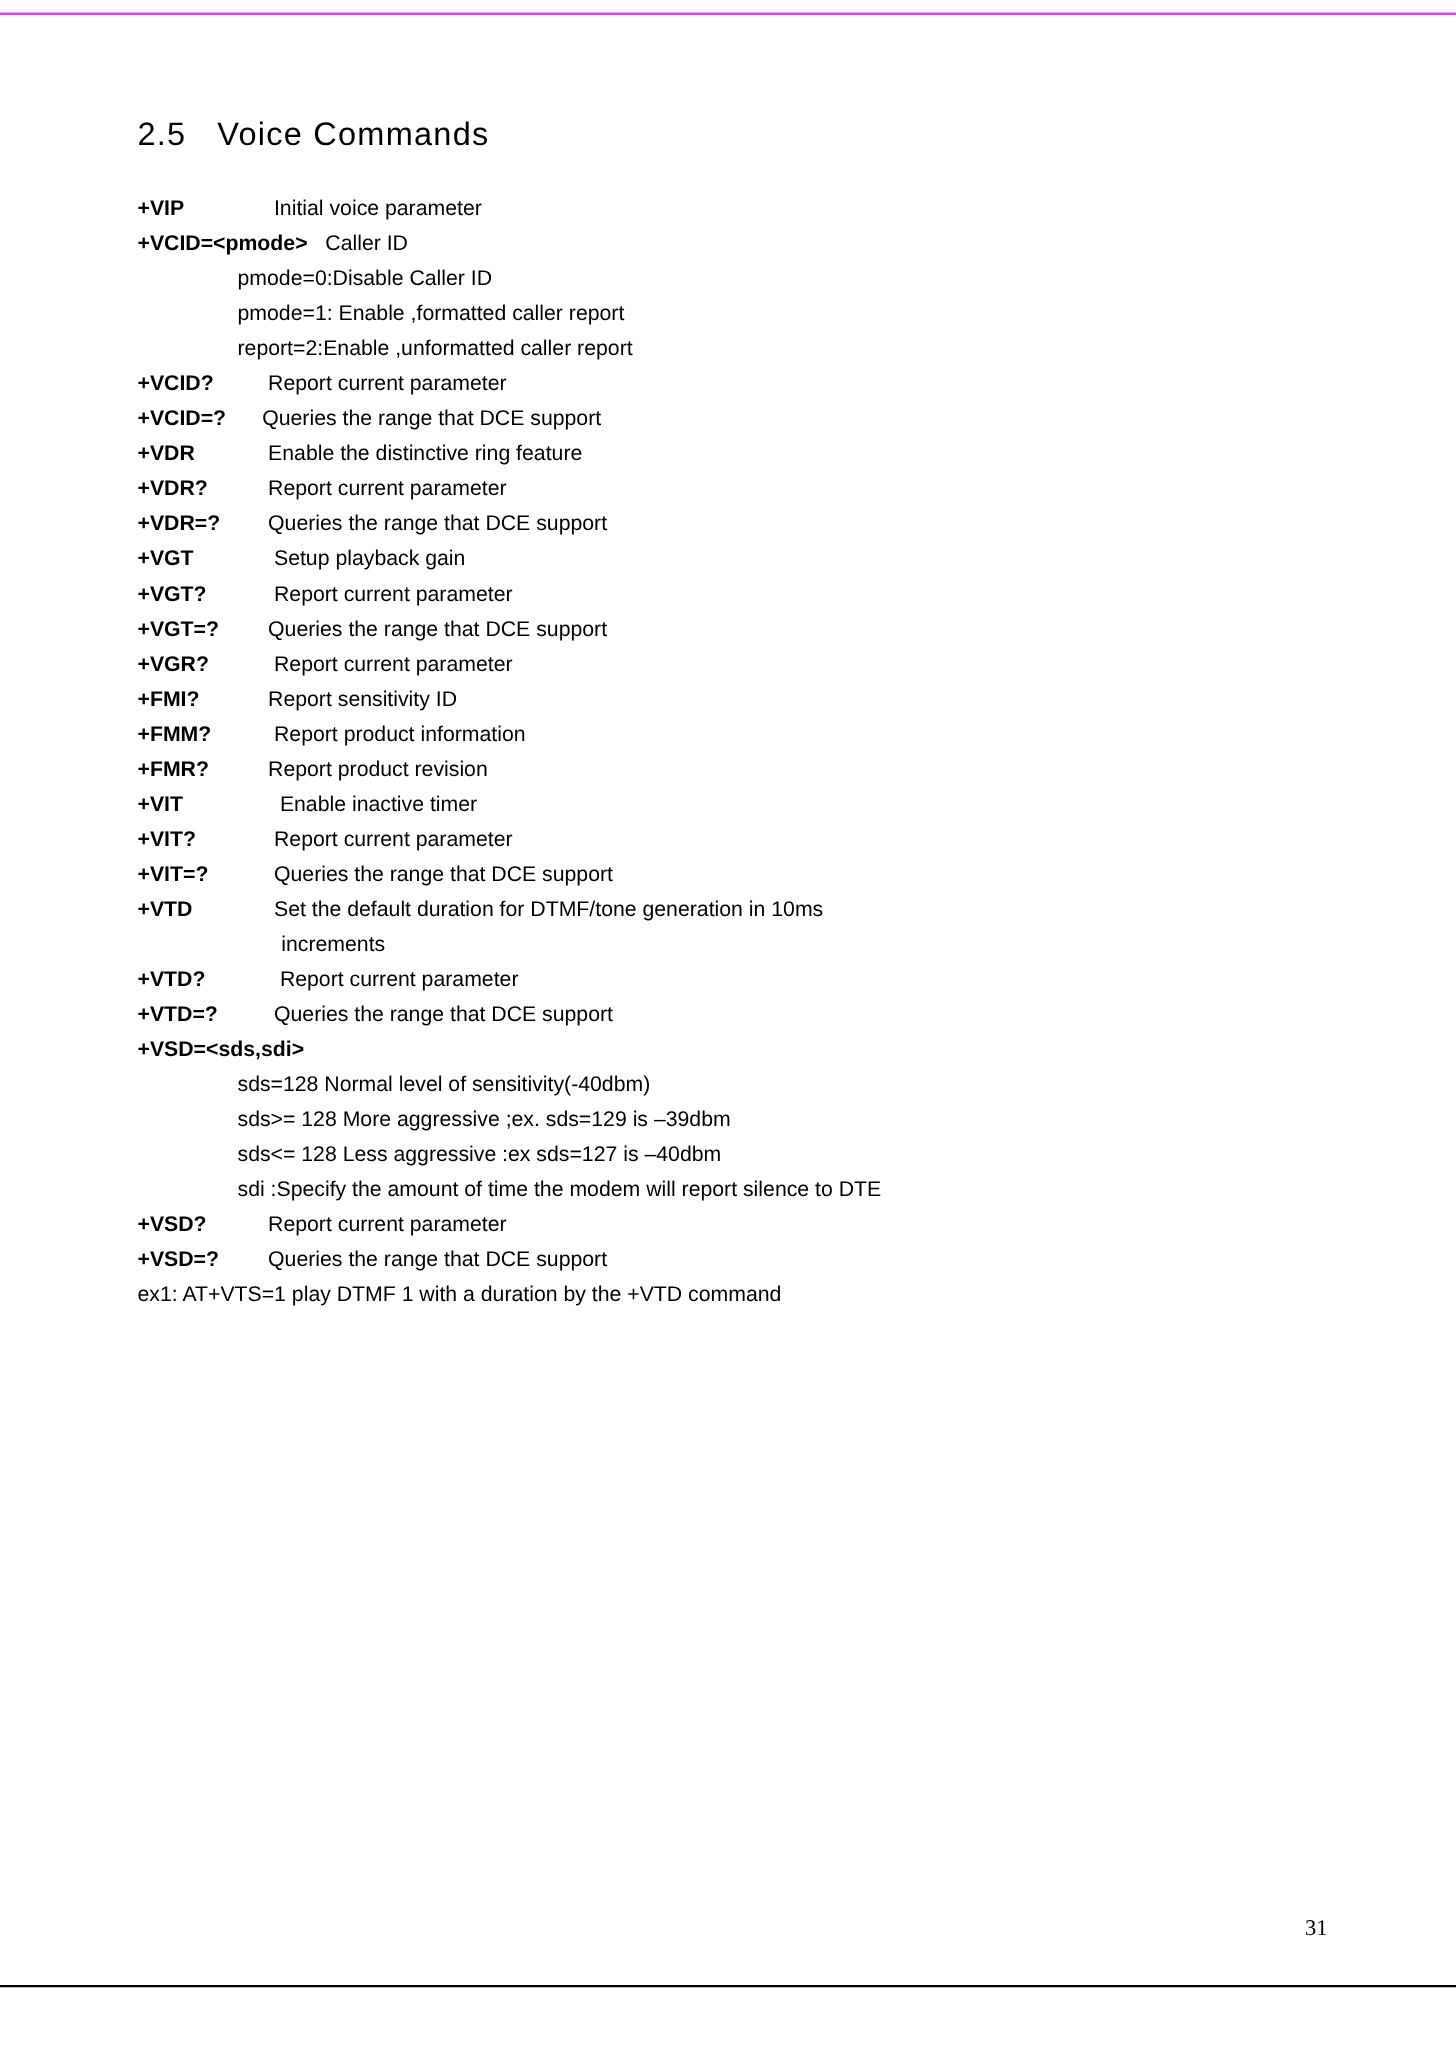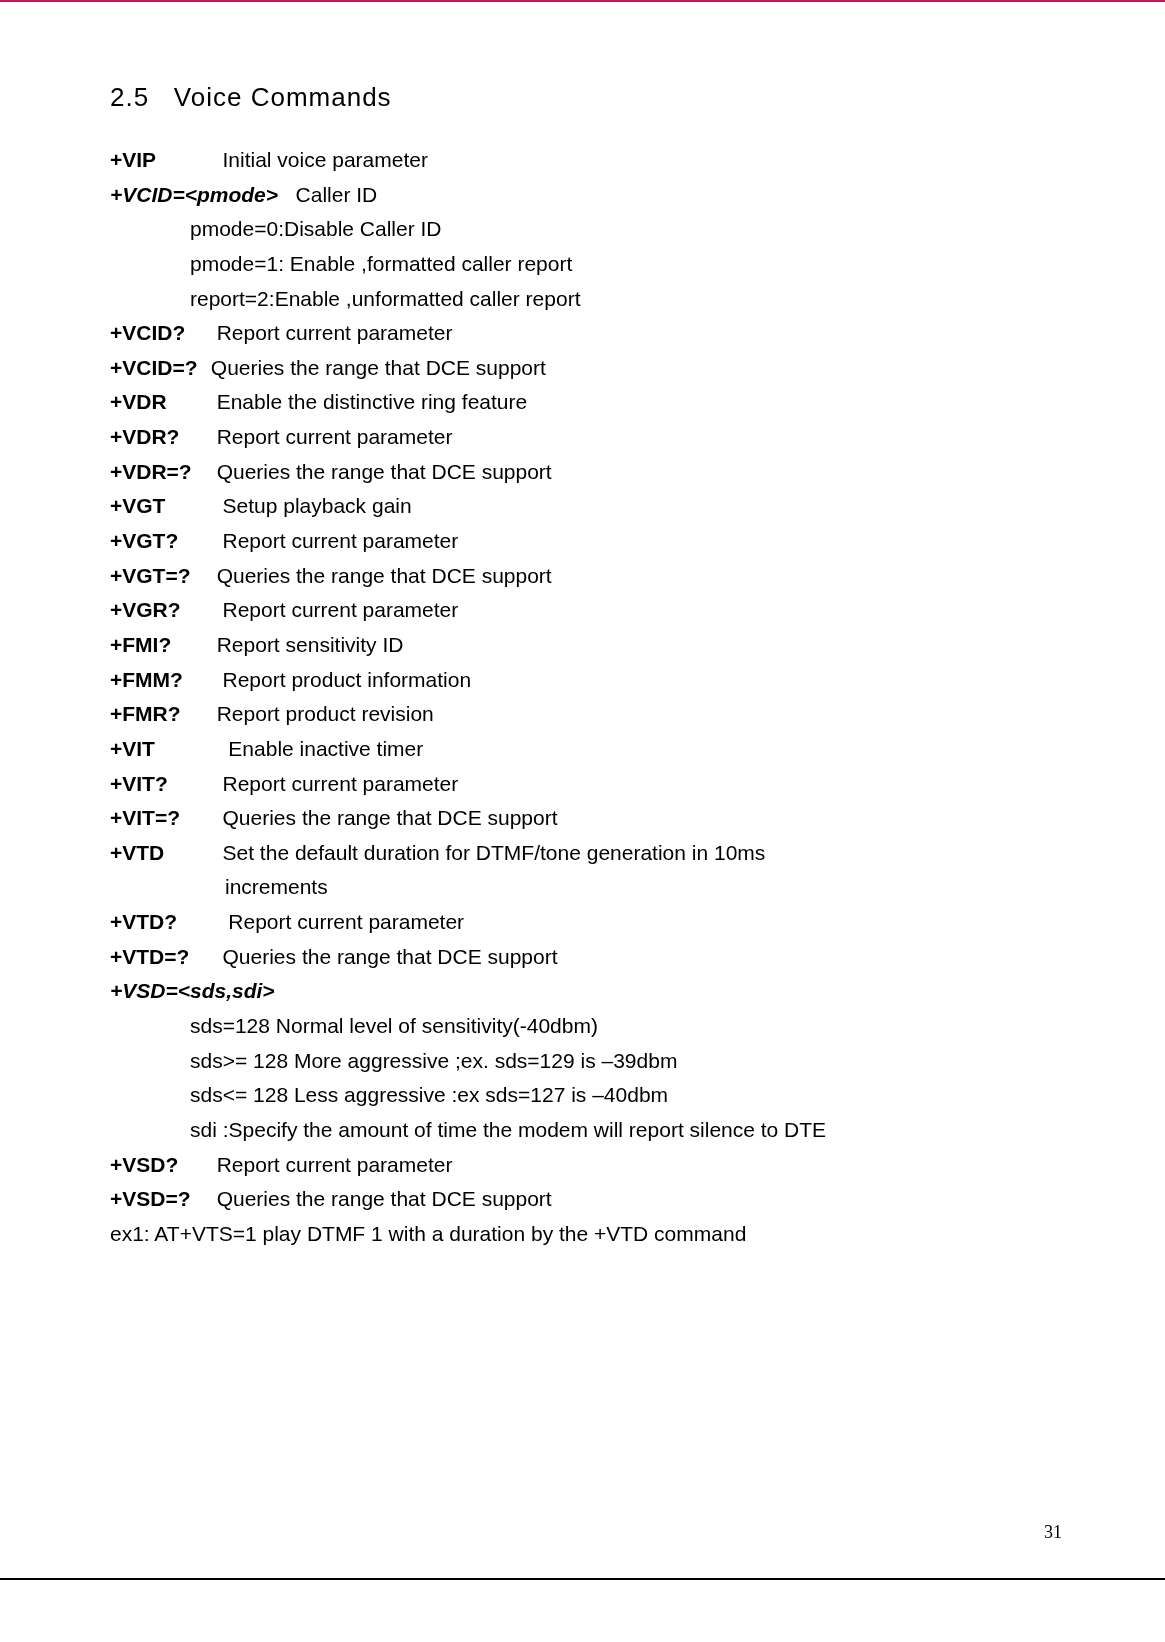--- a/index.html
+++ b/index.html
@@ -4,47 +4,47 @@
   <style>
     body {
       margin: 0;
       padding: 0;
       font-family: Arial, Helvetica, sans-serif;
       background: #fff;
       width: 1165px;
     }
     .page {
       padding: 20px 110px 30px 110px;
-      border-top: 2px solid #be185d;
+      border-top: 2px solid #d946ef;
       border-bottom: 2px solid #000;
       min-height: 1580px;
       position: relative;
       box-sizing: border-box;
+      margin-top: 10px;
     }
     .section-title {
       font-size: 26px;
       font-weight: normal;
       letter-spacing: 1px;
       margin: 60px 0 30px 0;
     }
     .content {
-      font-size: 21px;
+      font-size: 17px;
       line-height: 1.65;
     }
     .cmd-line {
       margin: 0;
     }
     .cmd {
       font-weight: bold;
       display: inline-block;
       min-width: 95px;
     }
     .cmd-wide {
       font-weight: bold;
-      font-style: italic;
     }
     .desc {
       font-weight: normal;
     }
     .indent {
       padding-left: 80px;
     }
     .indent2 {
       padding-left: 115px;
     }

